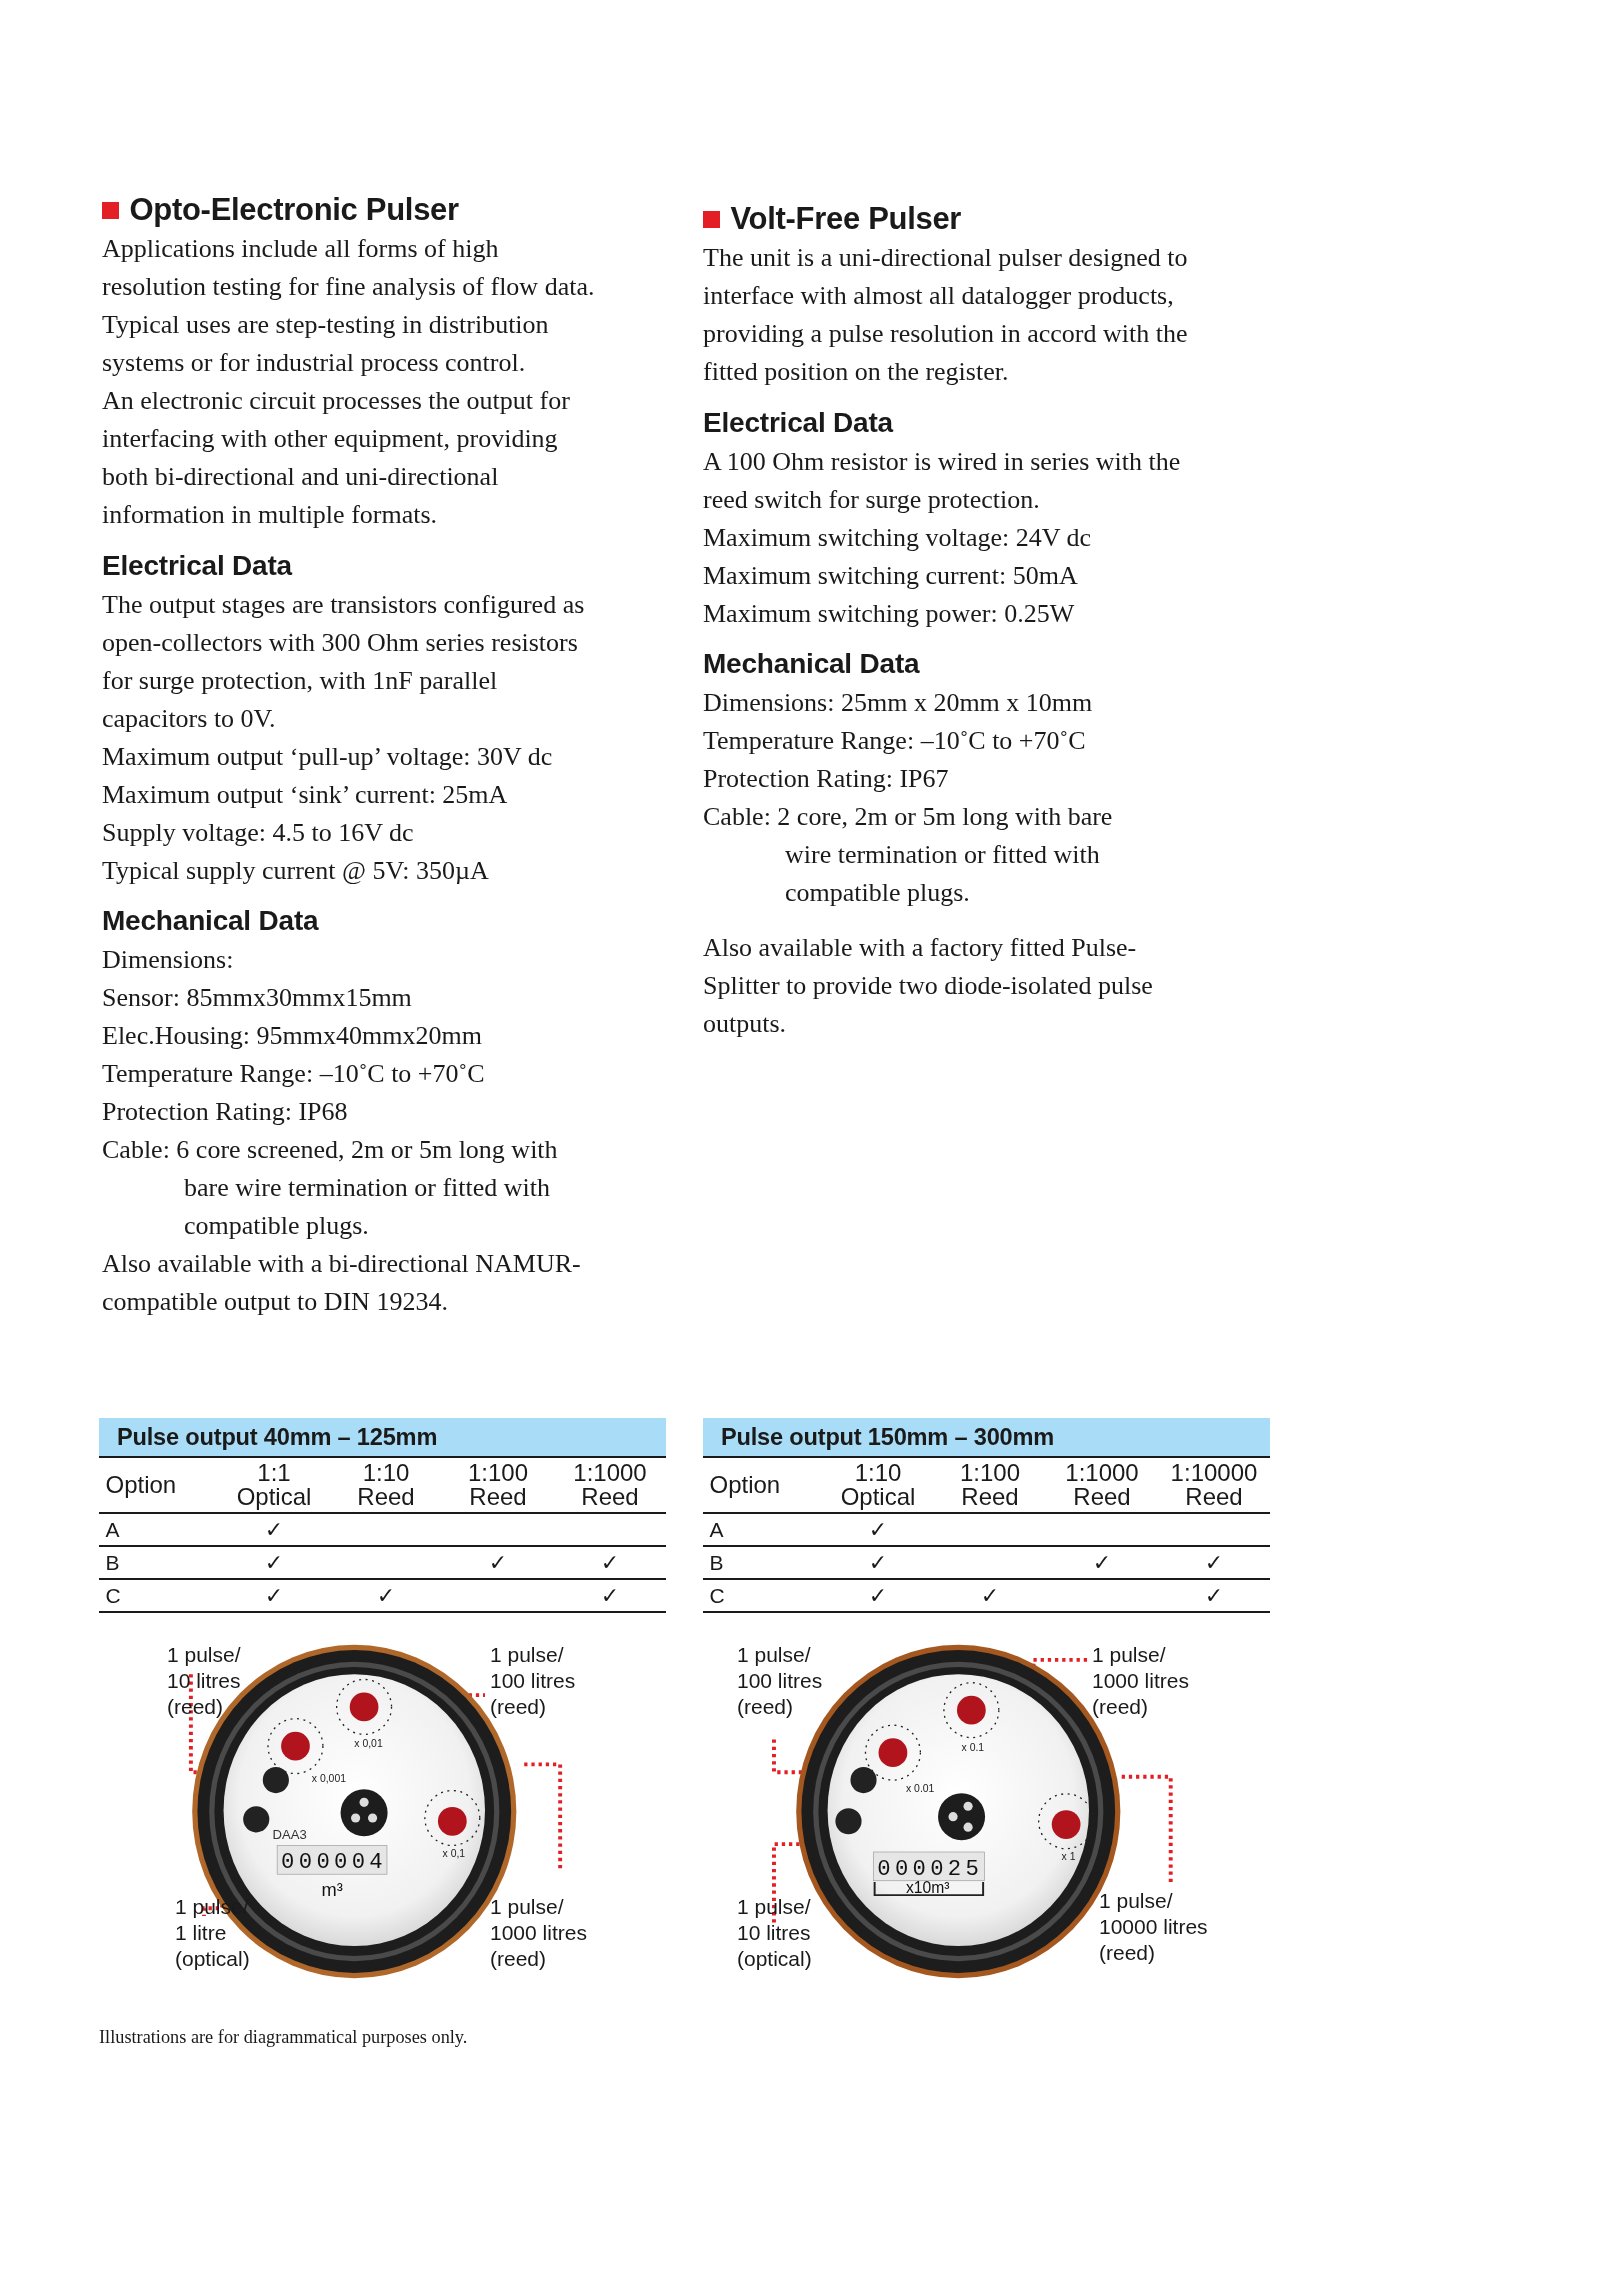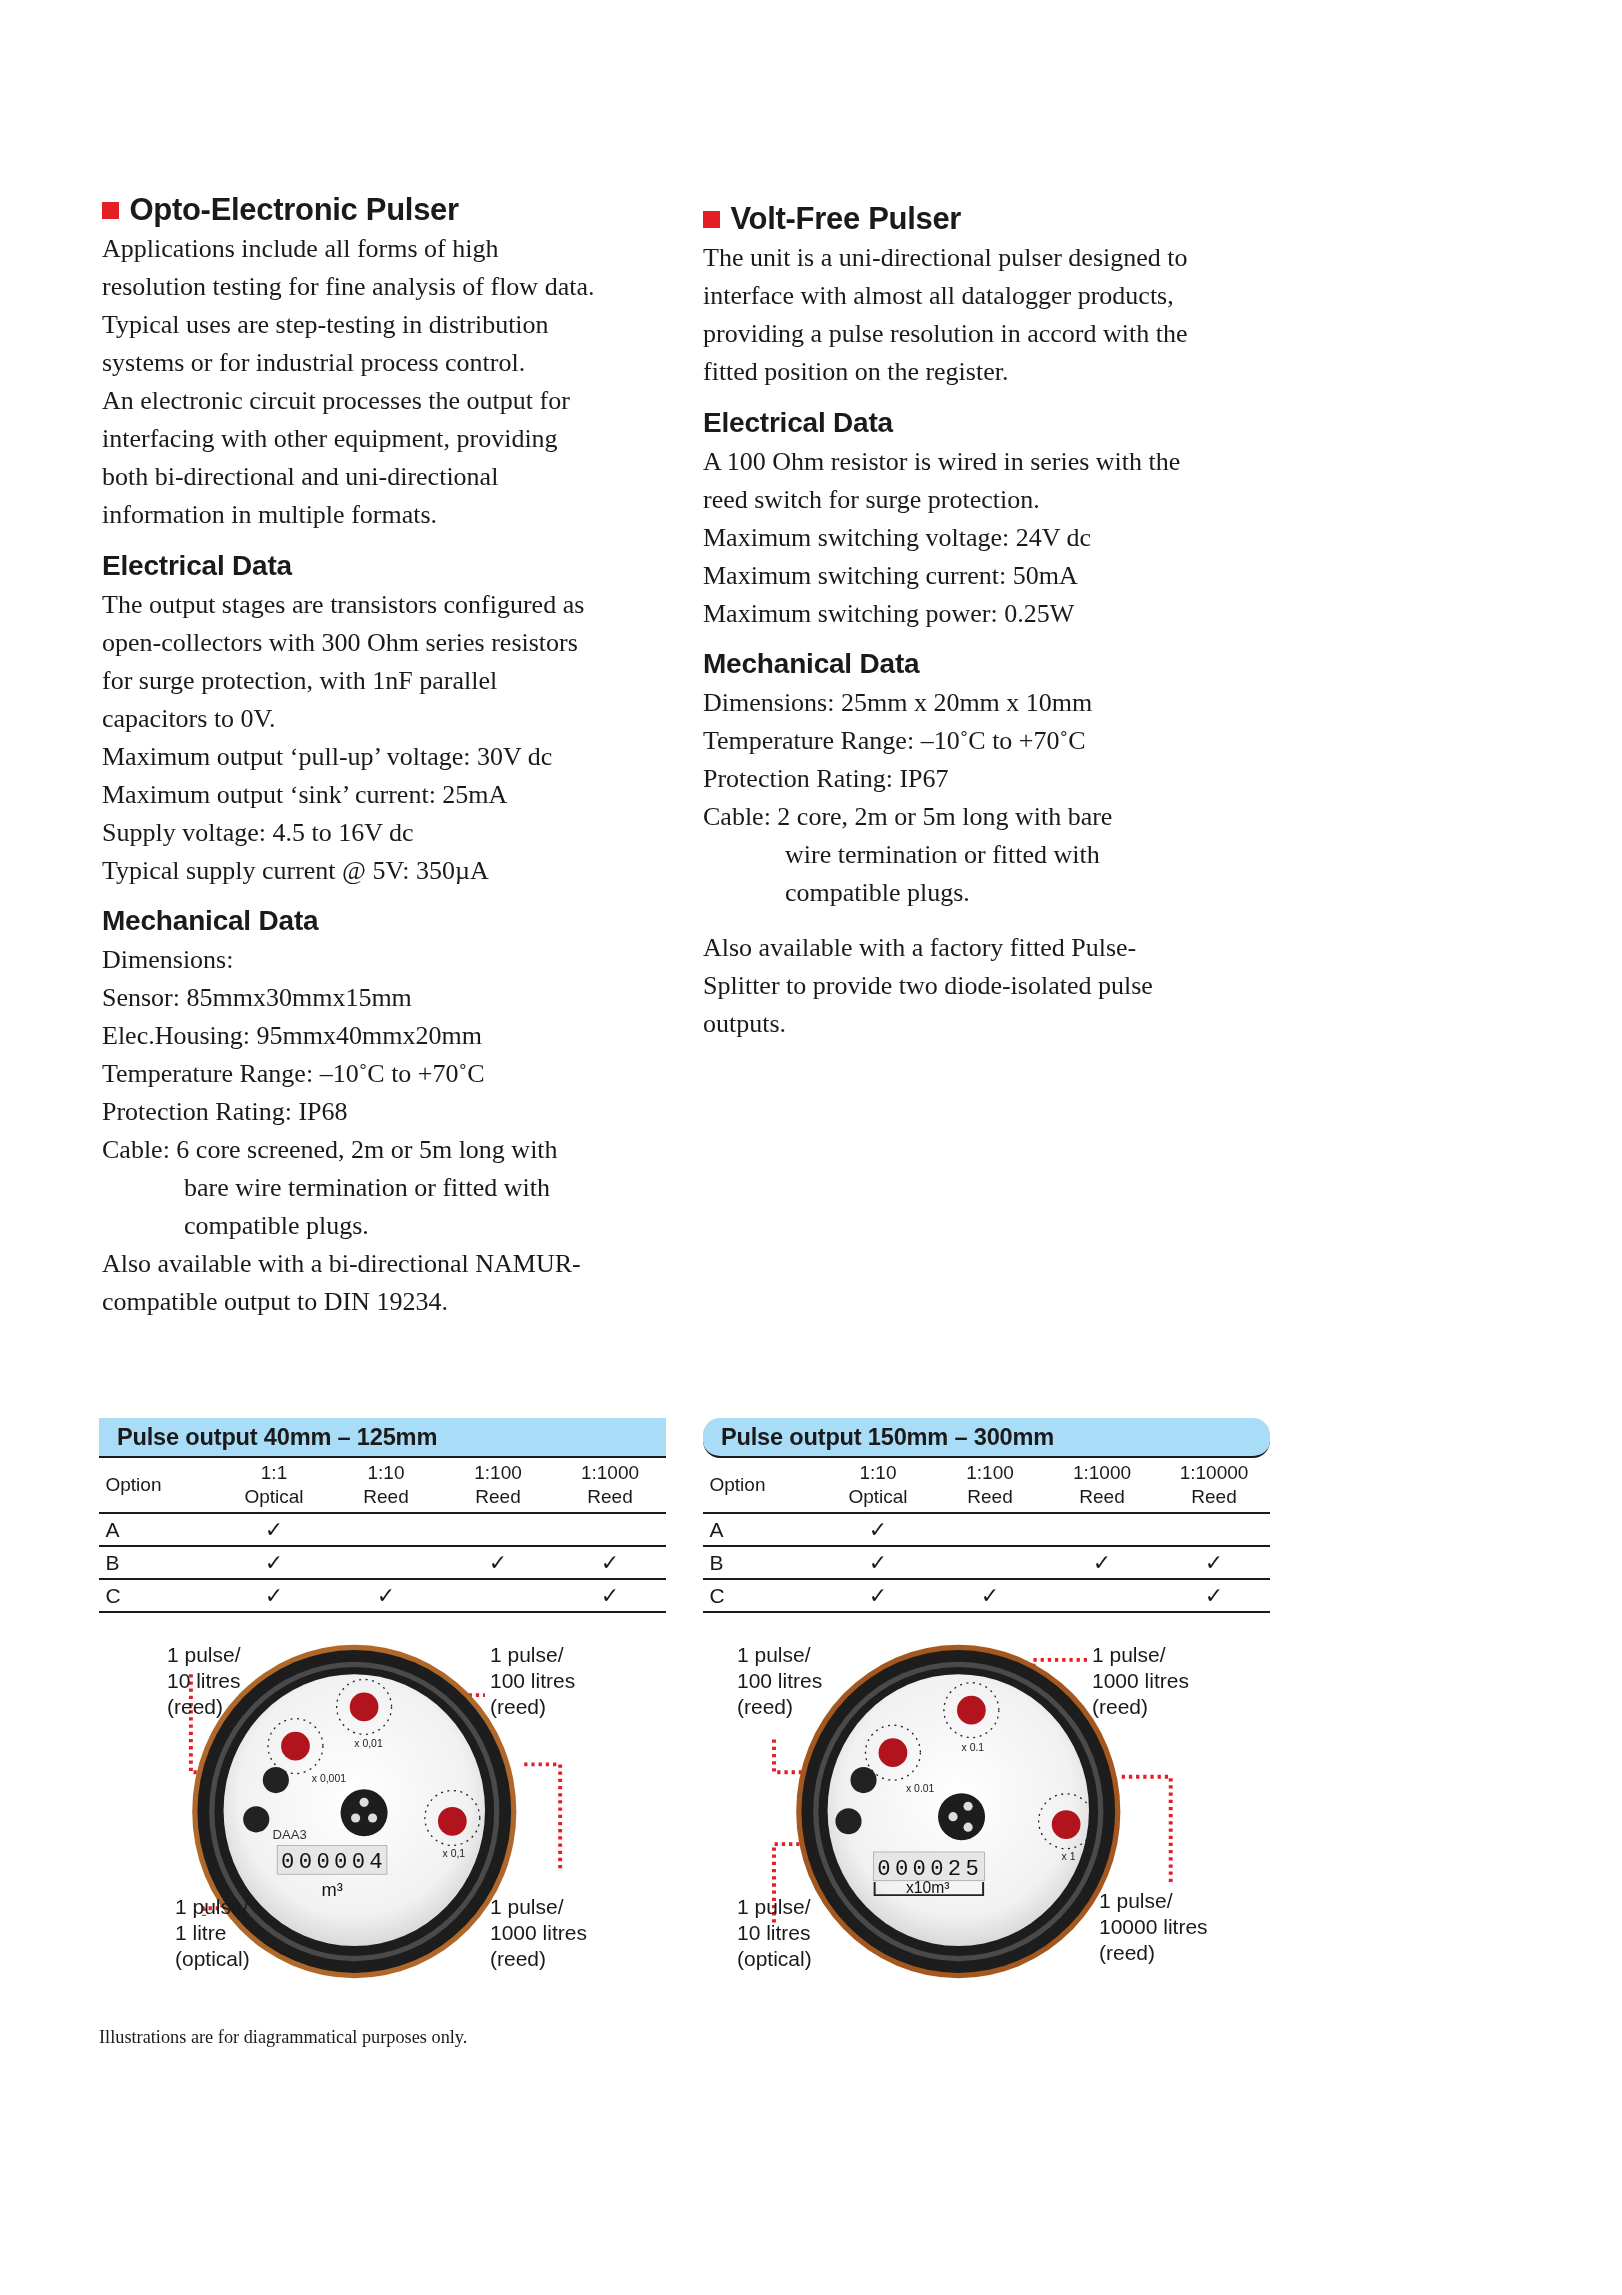--- a/index.html
+++ b/index.html
@@ -12,21 +12,21 @@
   .h2 { font-family:"Liberation Sans",sans-serif; font-weight:bold; font-size:28px; line-height:33px; margin:14.4px 0 3.9px 0; letter-spacing:-0.2px; }
   .p { font-family:"Liberation Serif",serif; font-size:26px; line-height:38px; margin:0; }
   .p .indent { display:block; padding-left:82px; }
   .gap { height:17px; }
 
   
   .ptable { position:absolute; top:1418px; width:567px; font-family:"Liberation Sans",sans-serif; }
   .ptable.left { left:99px; }
   .ptable.right { left:703px; }
   .ptable .title { background:#a9dcf6; height:38px; line-height:39px; padding-left:18px; font-weight:bold; font-size:23.6px; border-bottom:2.6px solid #1a1a1a; letter-spacing:-0.2px; }
-  .ptable .hdr { display:flex; height:54px; border-bottom:2.6px solid #1a1a1a; align-items:center; font-size:19px; }
+  .ptable .hdr { display:flex; height:54px; border-bottom:2.6px solid #1a1a1a; align-items:center; font-size:24px; }
   .ptable .hdr .c0 { width:119px; padding-left:6.5px; box-sizing:border-box; }
   .ptable .hdr .cc { width:112px; text-align:center; line-height:24px; }
   .ptable .row { display:flex; height:31px; align-items:center; border-bottom:2px solid #1a1a1a; font-size:21px; }
   .ptable .row .c0 { width:119px; padding-left:6.5px; box-sizing:border-box; }
   .ptable .row .cc { width:112px; text-align:center; font-family:"DejaVu Sans",sans-serif; font-size:22px; }
 
   
   .fig { position:absolute; top:1635px; width:589px; height:366px; }
   .fig.left { left:99px; }
   .fig.right { left:703px; }
@@ -153,21 +153,21 @@
   <div class="row">
     <div class="c0">C</div>
     <div class="cc">✓</div>
     <div class="cc">✓</div>
     <div class="cc"></div>
     <div class="cc">✓</div>
   </div>
 </div>
 
 <div class="ptable right">
-  <div class="title" style="background: rgb(169, 220, 246); border-radius: 17px;">Pulse output 150mm – 300mm</div>
+  <div class="title" style="background: rgb(169, 220, 246);">Pulse output 150mm – 300mm</div>
   <div class="hdr">
     <div class="c0">Option</div>
     <div class="cc">
         <div>1:10</div>
         <div>Optical</div>
       </div>
     <div class="cc">
         <div>1:100</div>
         <div>Reed</div>
       </div>

